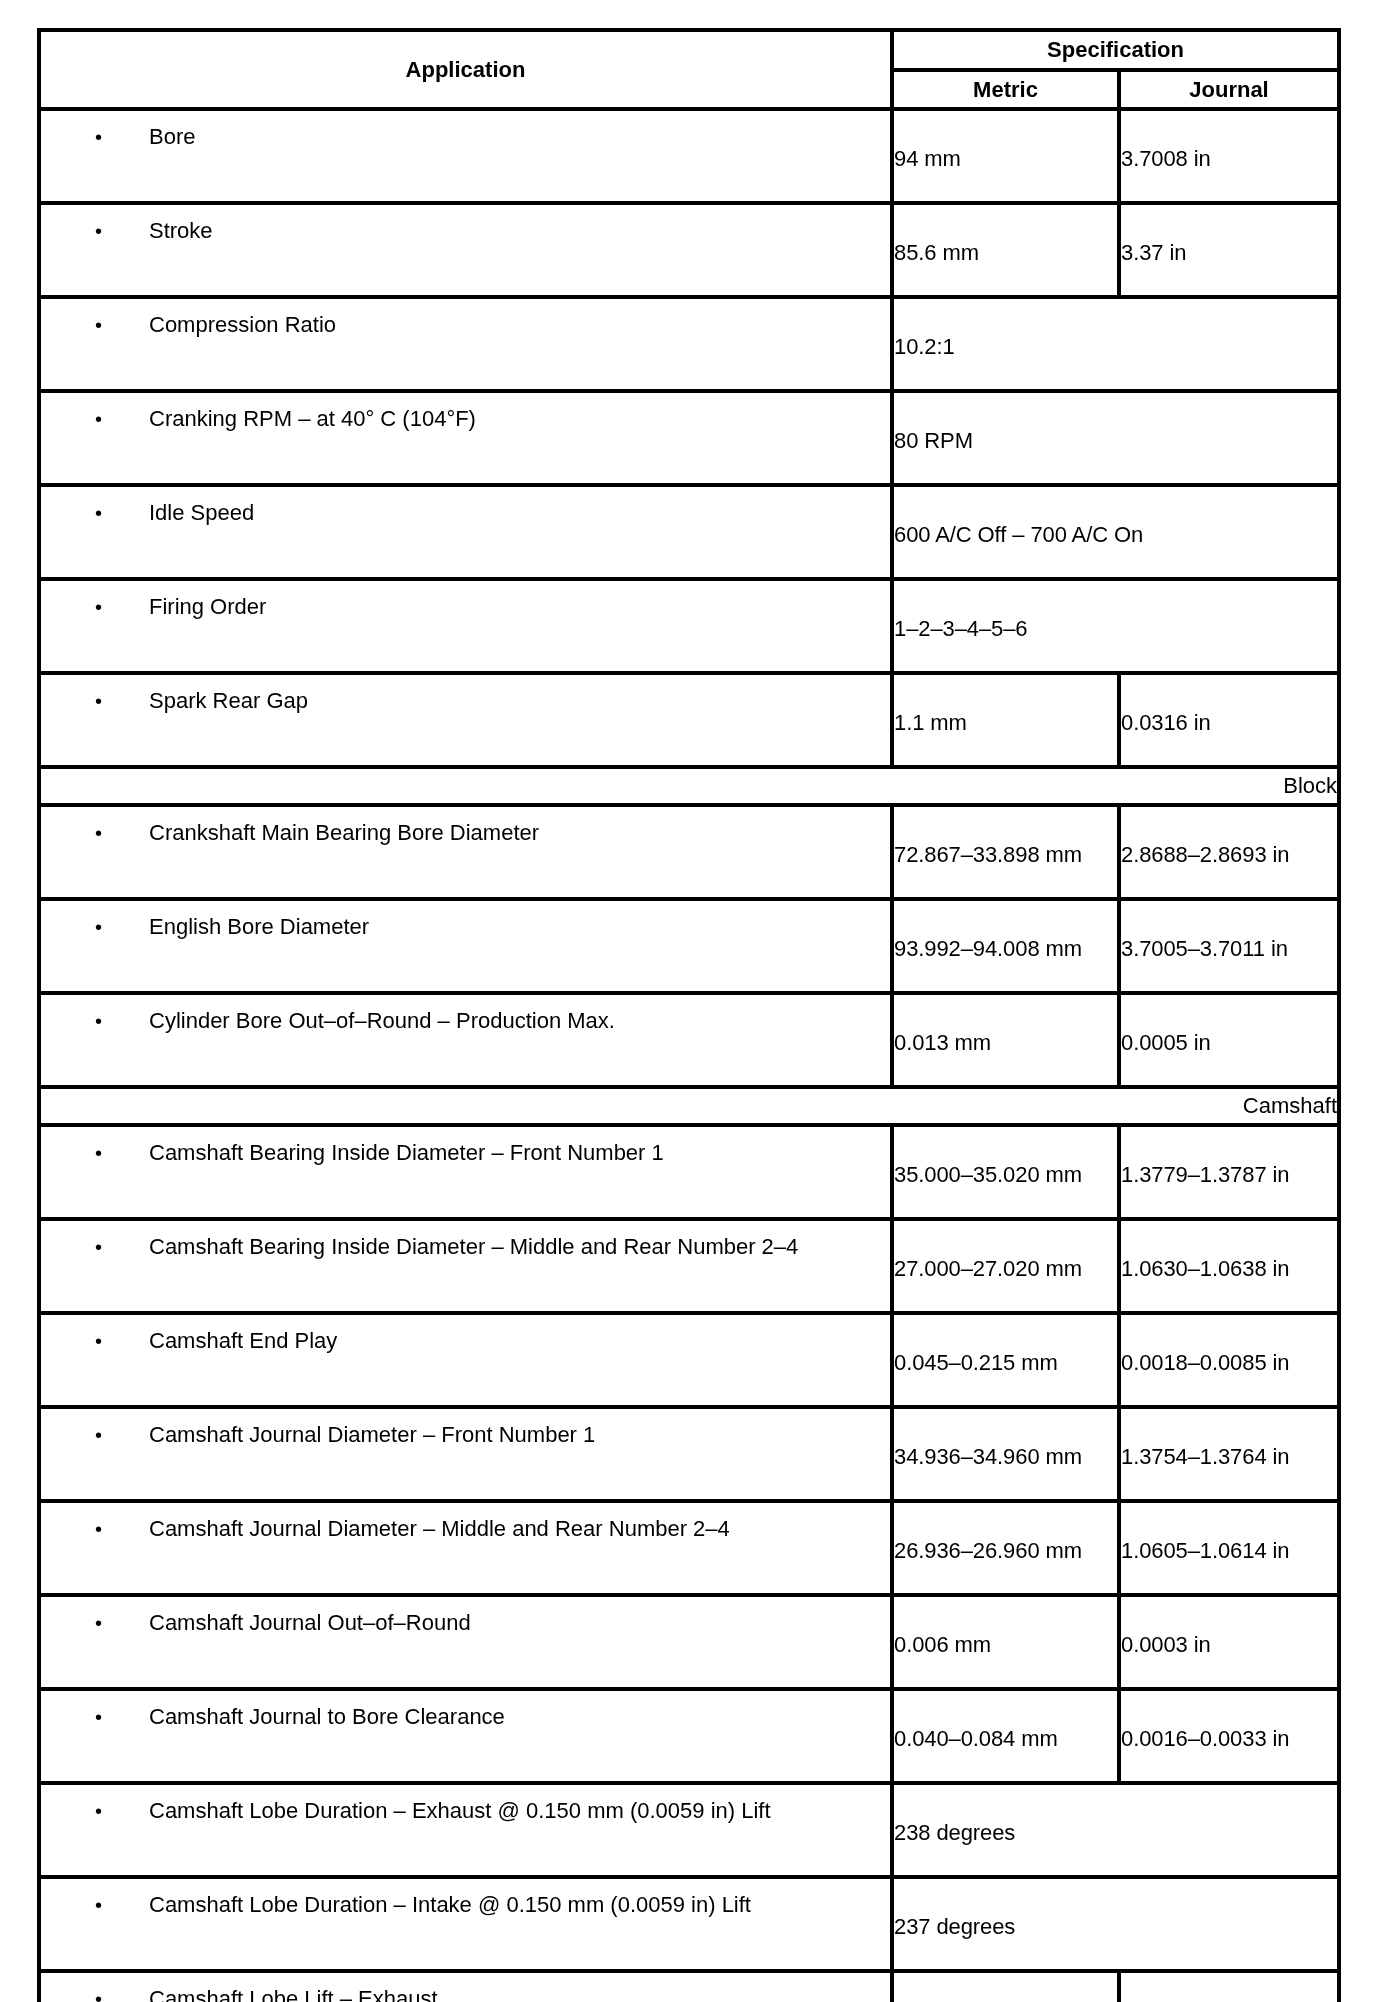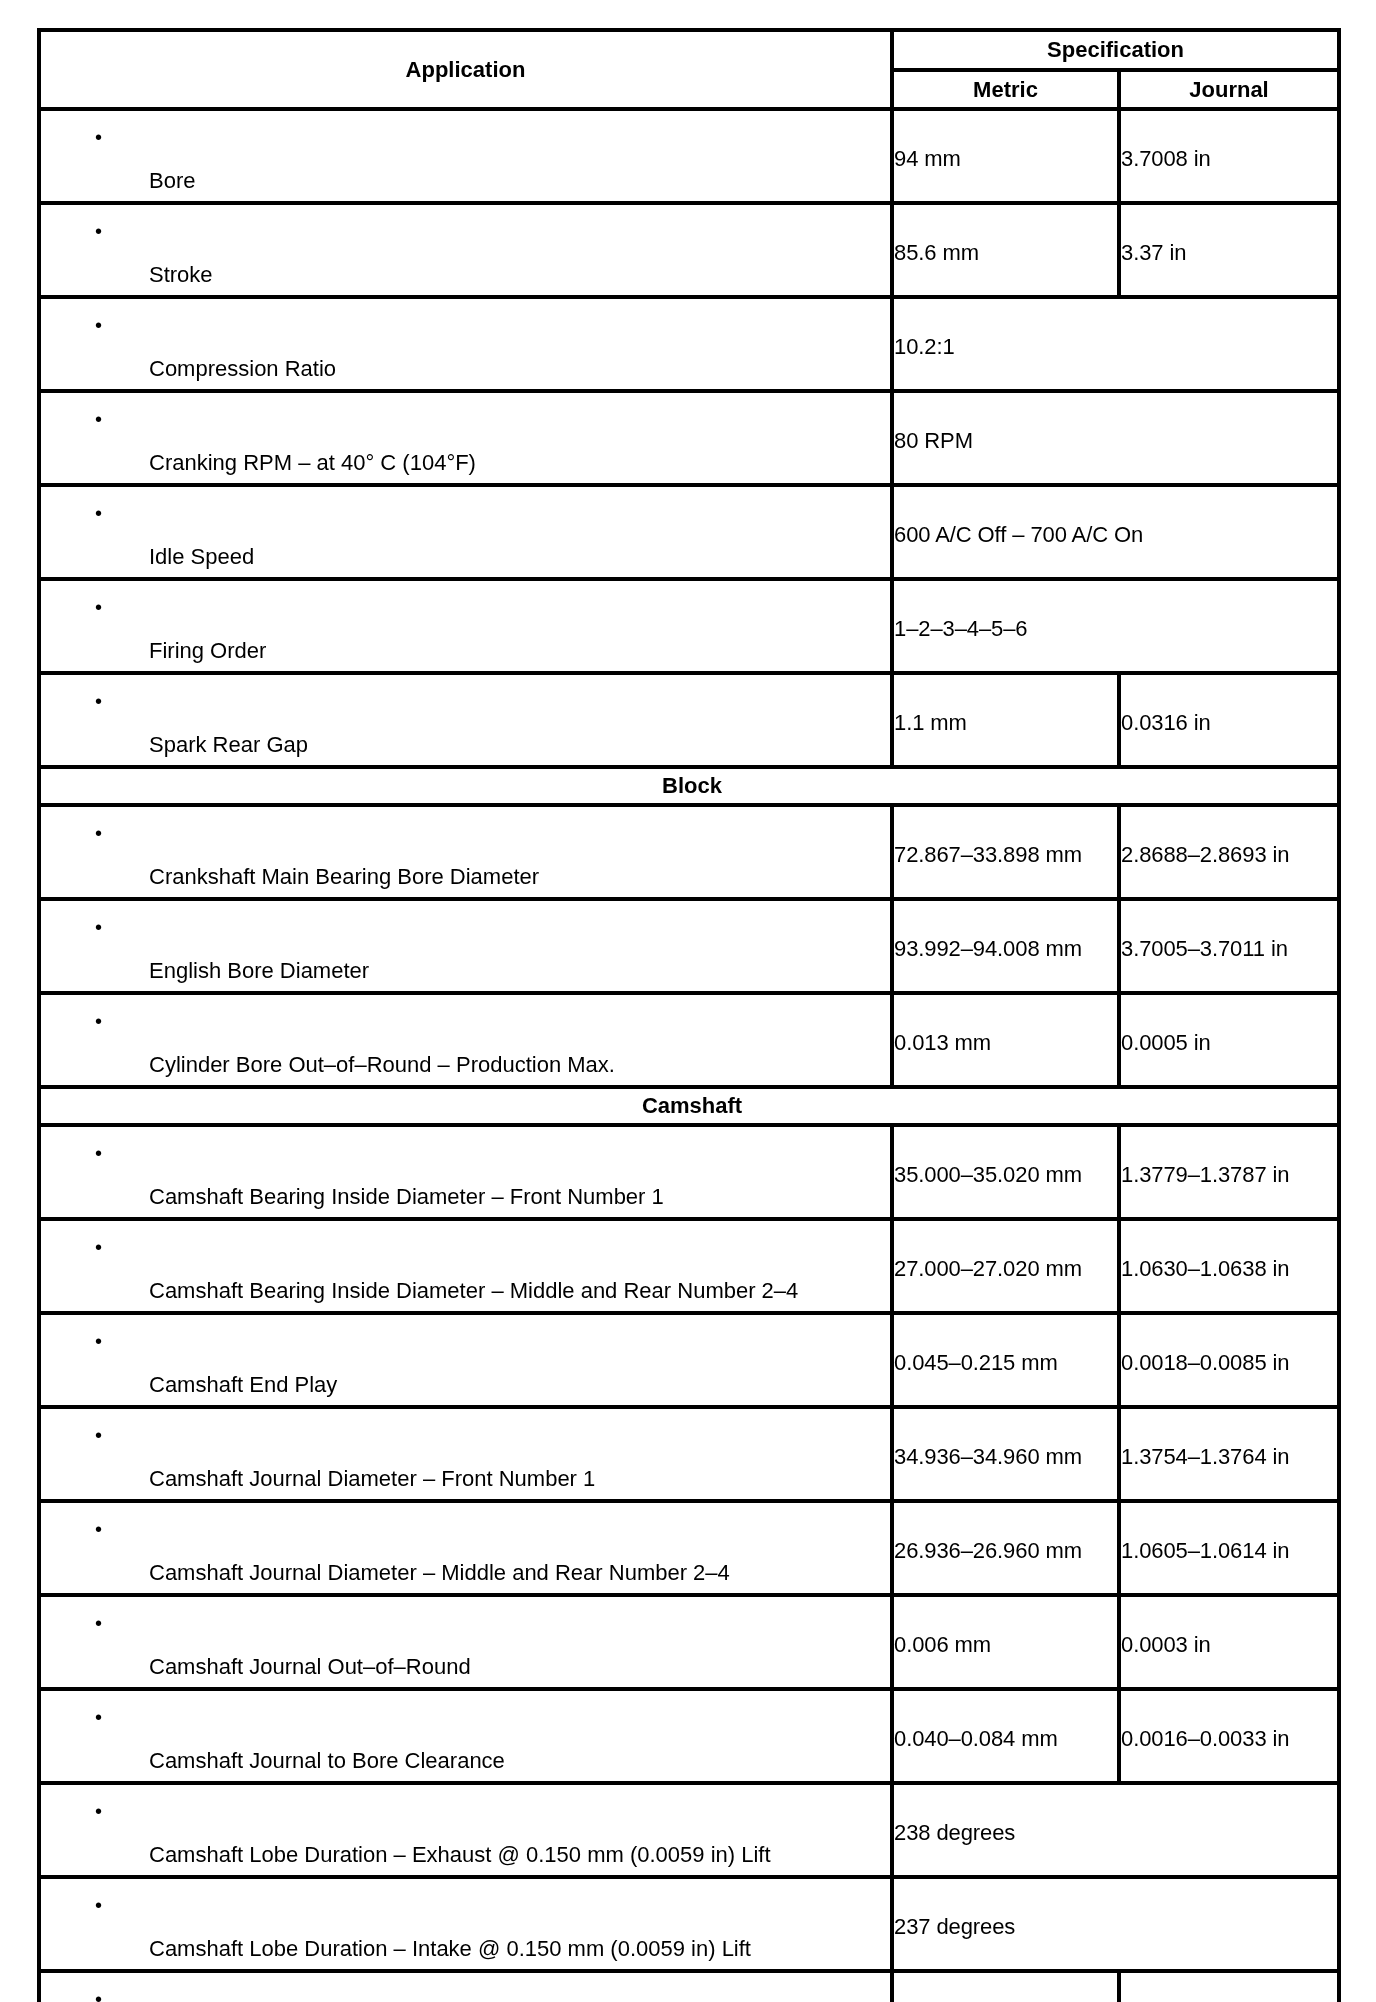--- a/index.html
+++ b/index.html
@@ -53,34 +53,32 @@
       padding-left: 54px;
       box-sizing: border-box;
       font-size: 20px;
       line-height: 26px;
       vertical-align: top;
     }
     .app-text {
       display: inline-block;
       line-height: 26px;
       vertical-align: top;
-      margin-top: 44px;
     }
     td.val-cell {
       text-align: left;
       vertical-align: middle;
       padding-top: 6px !important;
       letter-spacing: -0.1px;
     }
     tr.section-row td {
       height: 34px;
-      text-align: center;
+      text-align: right;
       vertical-align: middle;
       padding-left: 6px !important;
-      font-weight: bold;
     }
   </style>
 </head>
 <body>
 
 <table id="spec-table">
   <colgroup>
     <col class="c-app">
     <col class="c-metric">
     <col class="c-english">

